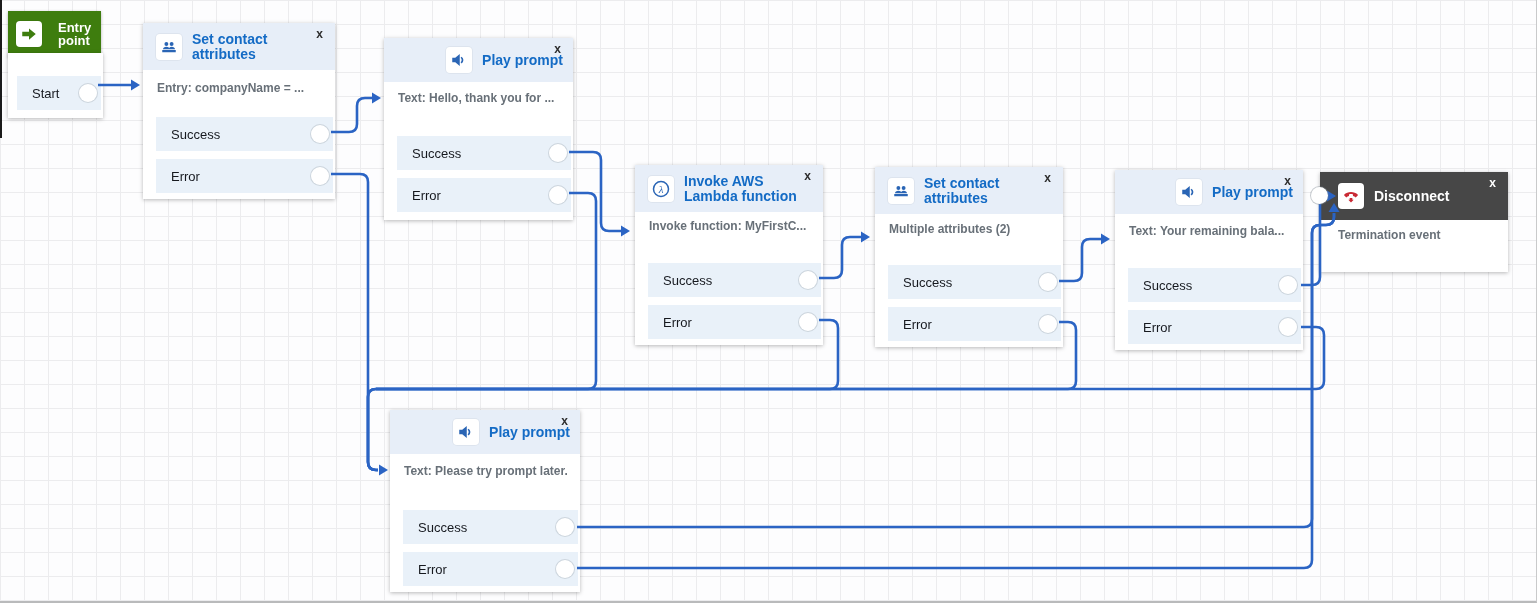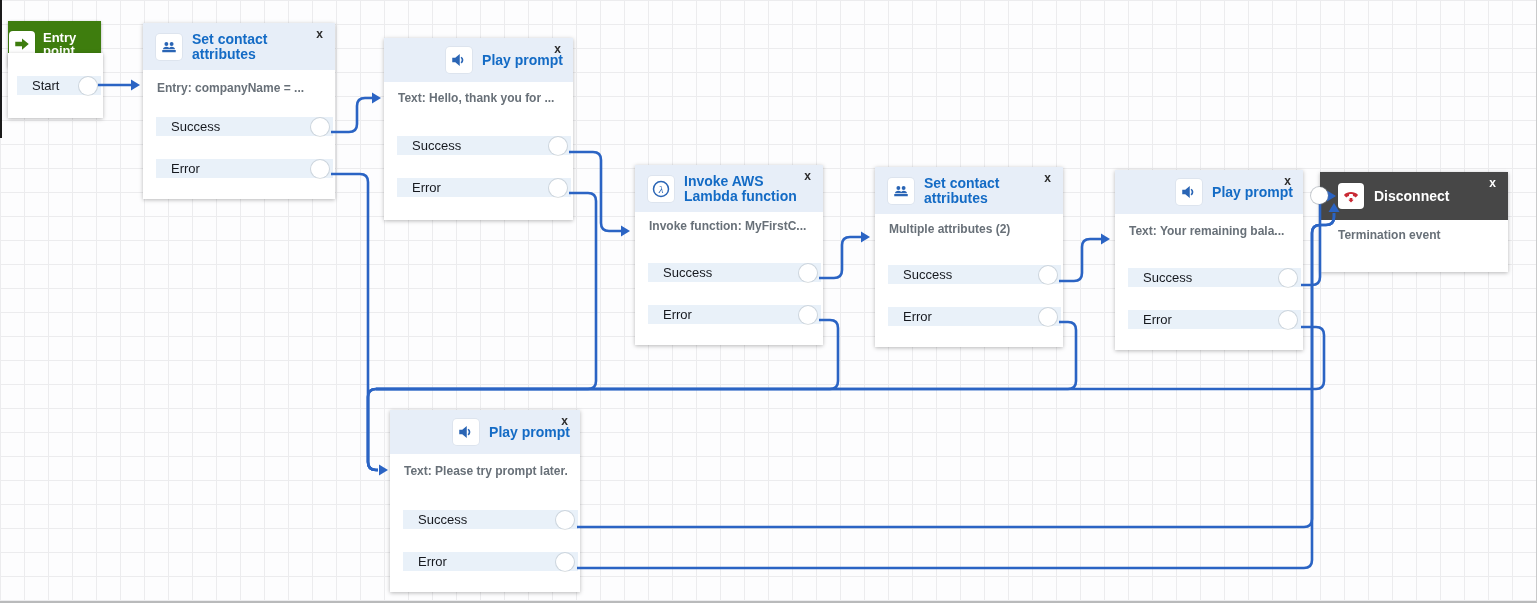--- a/index.html
+++ b/index.html
@@ -51,35 +51,35 @@
   }
   .close{
     position:absolute; right:12px; top:5px; color:#2d2d2d; font-size:12px;
     font-weight:bold; line-height:12px; cursor:default;
   }
   .summary{
     position:absolute; left:14px; right:10px; color:var(--summary-gray);
     font-size:12px; font-weight:bold; white-space:nowrap; overflow:hidden;
   }
   .row{
-    position:absolute; left:13px; right:2px; height:19px; background:var(--row-bg);
+    position:absolute; left:13px; right:2px; height:34px; background:var(--row-bg);
     display:flex; align-items:center; padding-left:15px; box-sizing:border-box;
   }
   .row .lbl{font-size:13px; color:var(--text-dark);}
   .port{
     position:absolute; right:4px; top:50%; margin-top:-9px;
     width:18px; height:18px; border-radius:50%; background:#fff;
     box-shadow:0 0 0 1px rgba(120,130,140,.25);
   }
 
   
   .entry{
-    position:absolute; left:8px; top:21px; width:93px; height:46px;
-    background:var(--entry-green); display:flex; align-items:center; gap:8px;
-    padding-left:1px; box-sizing:border-box; box-shadow:0 1px 3px rgba(0,0,0,.3);
+    position:absolute; left:8px; top:11px; width:93px; height:46px;
+    background:var(--entry-green); display:flex; align-items:center; gap:16px;
+    padding-left:8px; box-sizing:border-box; box-shadow:0 1px 3px rgba(0,0,0,.3);
   }
   .entry .txt{color:#fff; font-weight:bold; font-size:13px; line-height:13px; width:44px;}
 
   
   .startblk{position:absolute; left:8px; top:53px; width:95px; height:65px; background:#fff;
     box-shadow:0 1px 4px rgba(0,0,0,.28);}
   .startblk .row{left:9px; right:2px; top:23px;}
 
   
   .hdr-dark{background:var(--disconnect-gray);}

